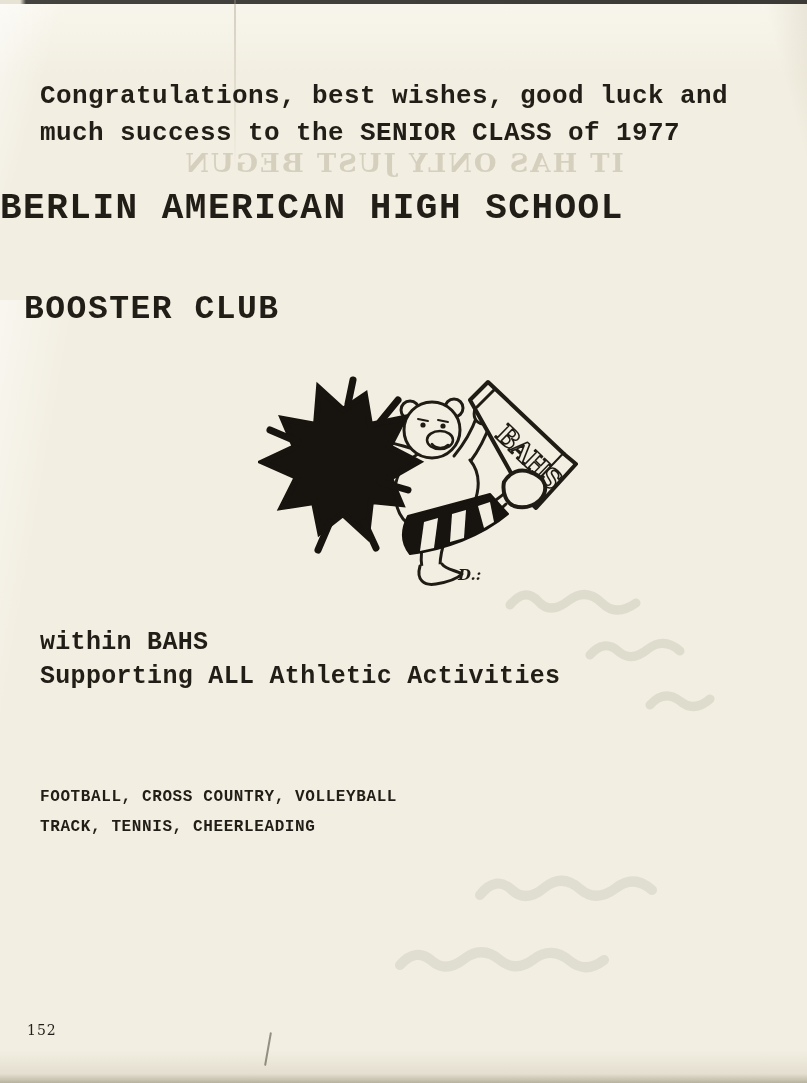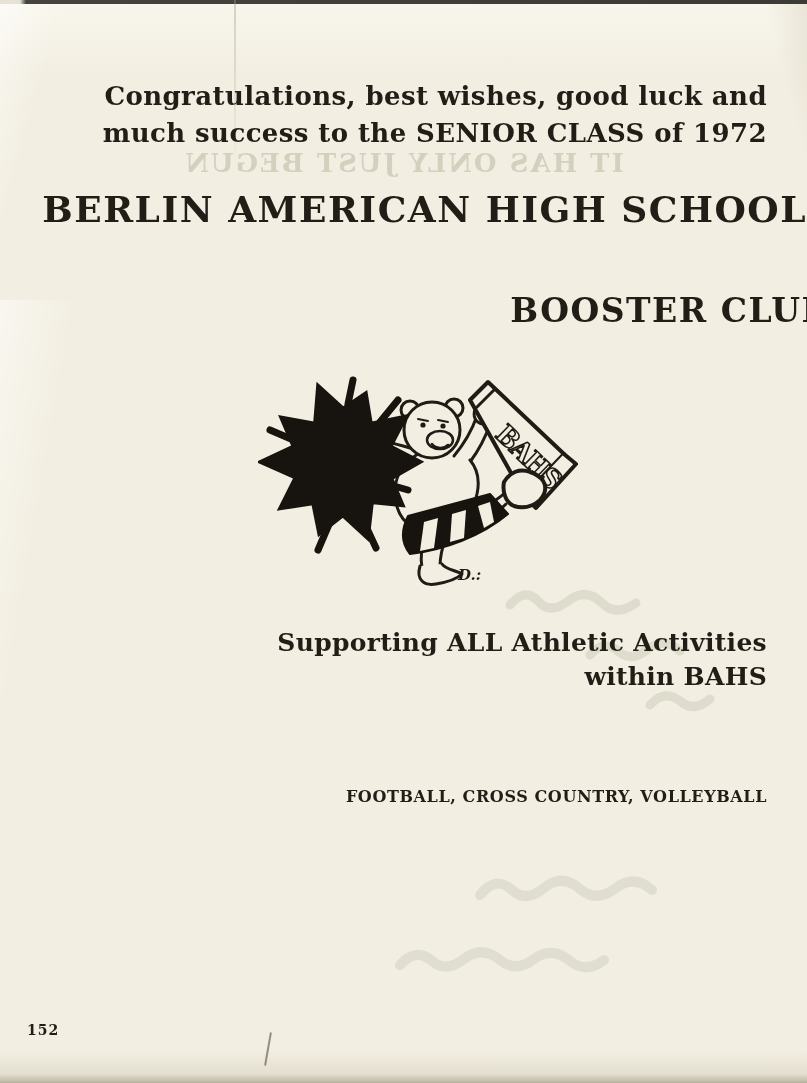--- a/index.html
+++ b/index.html
@@ -31,21 +31,21 @@
   }
   .crease-left{
     position:absolute;top:300px;left:0;width:70px;height:420px;
     background:linear-gradient(100deg, rgba(255,255,255,.5) 0%, rgba(255,255,255,0) 55%);
   }
   .hairmark{
     position:absolute;top:1032px;left:267px;width:2px;height:34px;
     background:rgba(72,66,54,.55);
     transform:rotate(10deg);border-radius:2px;
   }
-  .center{ text-align:right; }
+  .center{ text-align:left;font-family:Liberation Mono, monospace; }
   .congrats{
     position:absolute;top:78px;left:40px;width:727px;
     font-size:26px;font-weight:bold;line-height:37px;letter-spacing:.4px;
   }
   .school{
     position:absolute;top:188px;left:0;width:807px;
     font-size:36px;font-weight:bold;letter-spacing:1.5px;
   }
   .club{
     position:absolute;top:291px;left:24px;width:807px;
@@ -54,21 +54,21 @@
   .support{
     position:absolute;top:626px;left:40px;width:727px;
     font-size:25px;font-weight:bold;line-height:34px;letter-spacing:.3px;
   }
   .sports{
     position:absolute;top:782px;left:40px;width:727px;
     font-size:16px;font-weight:bold;line-height:30px;letter-spacing:.6px;
   }
   .pagenum{
     position:absolute;top:1022px;left:27px;
-    font-size:14px;font-weight:bold;letter-spacing:1px;
+    font-size:14px;font-weight:normal;letter-spacing:1px;
   }
   .ghost-headline{
     position:absolute;top:148px;left:40px;width:727px;
     text-align:center;
     font-size:26px;font-weight:bold;letter-spacing:2px;
     color:rgba(146,136,108,.30);
     transform:scaleX(-1);
     filter:blur(.6px);
   }
   .mascot{
@@ -84,21 +84,21 @@
 <div class="page">
 
   <div class="topstrip"></div>
   <div class="crease-top"></div>
   <div class="crease-left"></div>
 
   <div class="ghost-headline">IT HAS ONLY JUST BEGUN</div>
 
   <div class="congrats center">
     <div>Congratulations, best wishes, good luck and</div>
-    <div>much success to the SENIOR CLASS of 1972</div>
+    <div>much success to the SENIOR CLASS of 1977</div>
   </div>
 
   <div class="school center">BERLIN AMERICAN HIGH SCHOOL</div>
 
   <div class="club center">BOOSTER CLUB</div>
 
   <svg class="mascot" viewBox="0 0 336 230" fill="none" stroke-linecap="round" stroke-linejoin="round">
 
     <path d="M196,86 C206,74 214,60 219,46" stroke="#1f1b15" stroke-width="3"></path>
     <path d="M212,92 C221,80 228,66 233,52" stroke="#1f1b15" stroke-width="3"></path>
@@ -146,25 +146,26 @@
   </svg>
 
   <svg class="ghost-svg g-mid" width="330" height="170" viewBox="0 0 330 170">
     <path d="M40,30 q15,-18 28,-4 q12,14 30,0 q18,-14 34,2 q14,14 34,0 M120,80 q14,-16 28,-4 q13,12 30,-2 q16,-12 32,2 M180,130 q14,-16 30,-4 q14,12 30,-2" stroke="rgba(150,158,138,.22)" stroke-width="9" fill="none" stroke-linecap="round"></path>
   </svg>
   <svg class="ghost-svg g-bot" width="430" height="150" viewBox="0 0 430 150">
     <path d="M120,40 q16,-20 32,-5 q14,13 32,-2 q18,-15 36,1 q16,14 36,-1 q18,-14 36,2 M40,110 q16,-18 32,-4 q14,12 32,-2 q18,-14 36,1 q16,13 34,-1 q18,-13 36,2 q16,13 34,-1" stroke="rgba(152,160,140,.20)" stroke-width="10" fill="none" stroke-linecap="round"></path>
   </svg>
 
   <div class="support center">
+    <div>within BAHS</div>
     <div>Supporting ALL Athletic Activities</div>
-    <div>within BAHS</div>
   </div>
 
   <div class="sports center">
     <div>FOOTBALL, CROSS COUNTRY, VOLLEYBALL</div>
+    <div>TRACK, TENNIS, CHEERLEADING</div>
   </div>
 
   <div class="pagenum">152</div>
 
   <div class="hairmark"></div>
   <div class="bottomstrip"></div>
 </div>
 
 </body></html>

